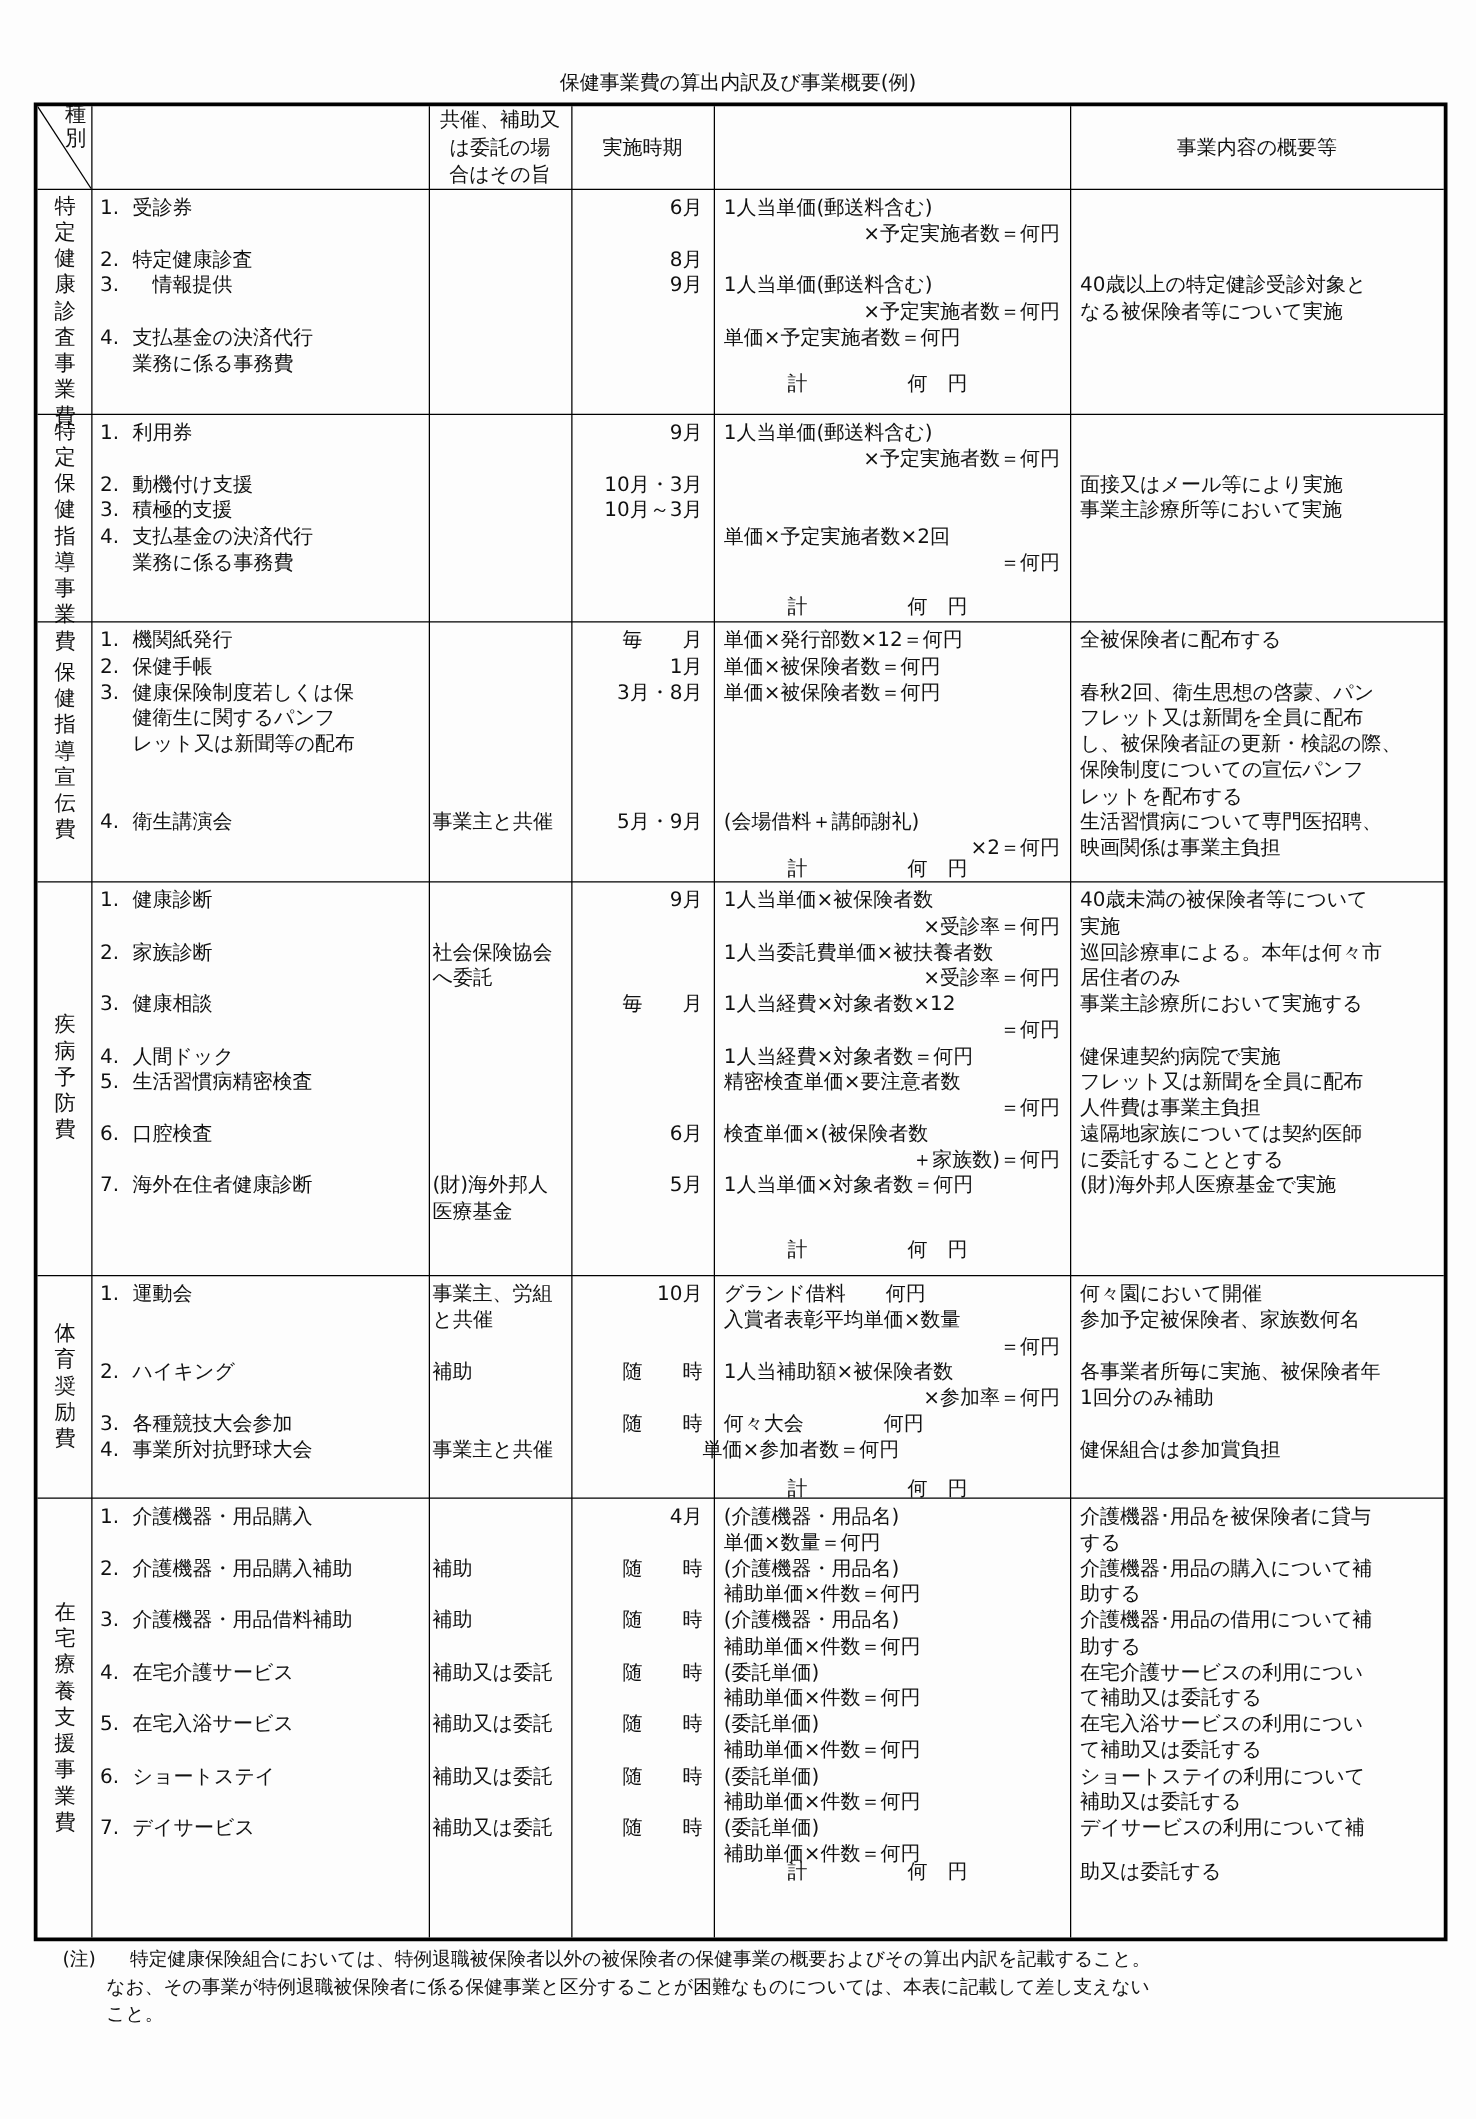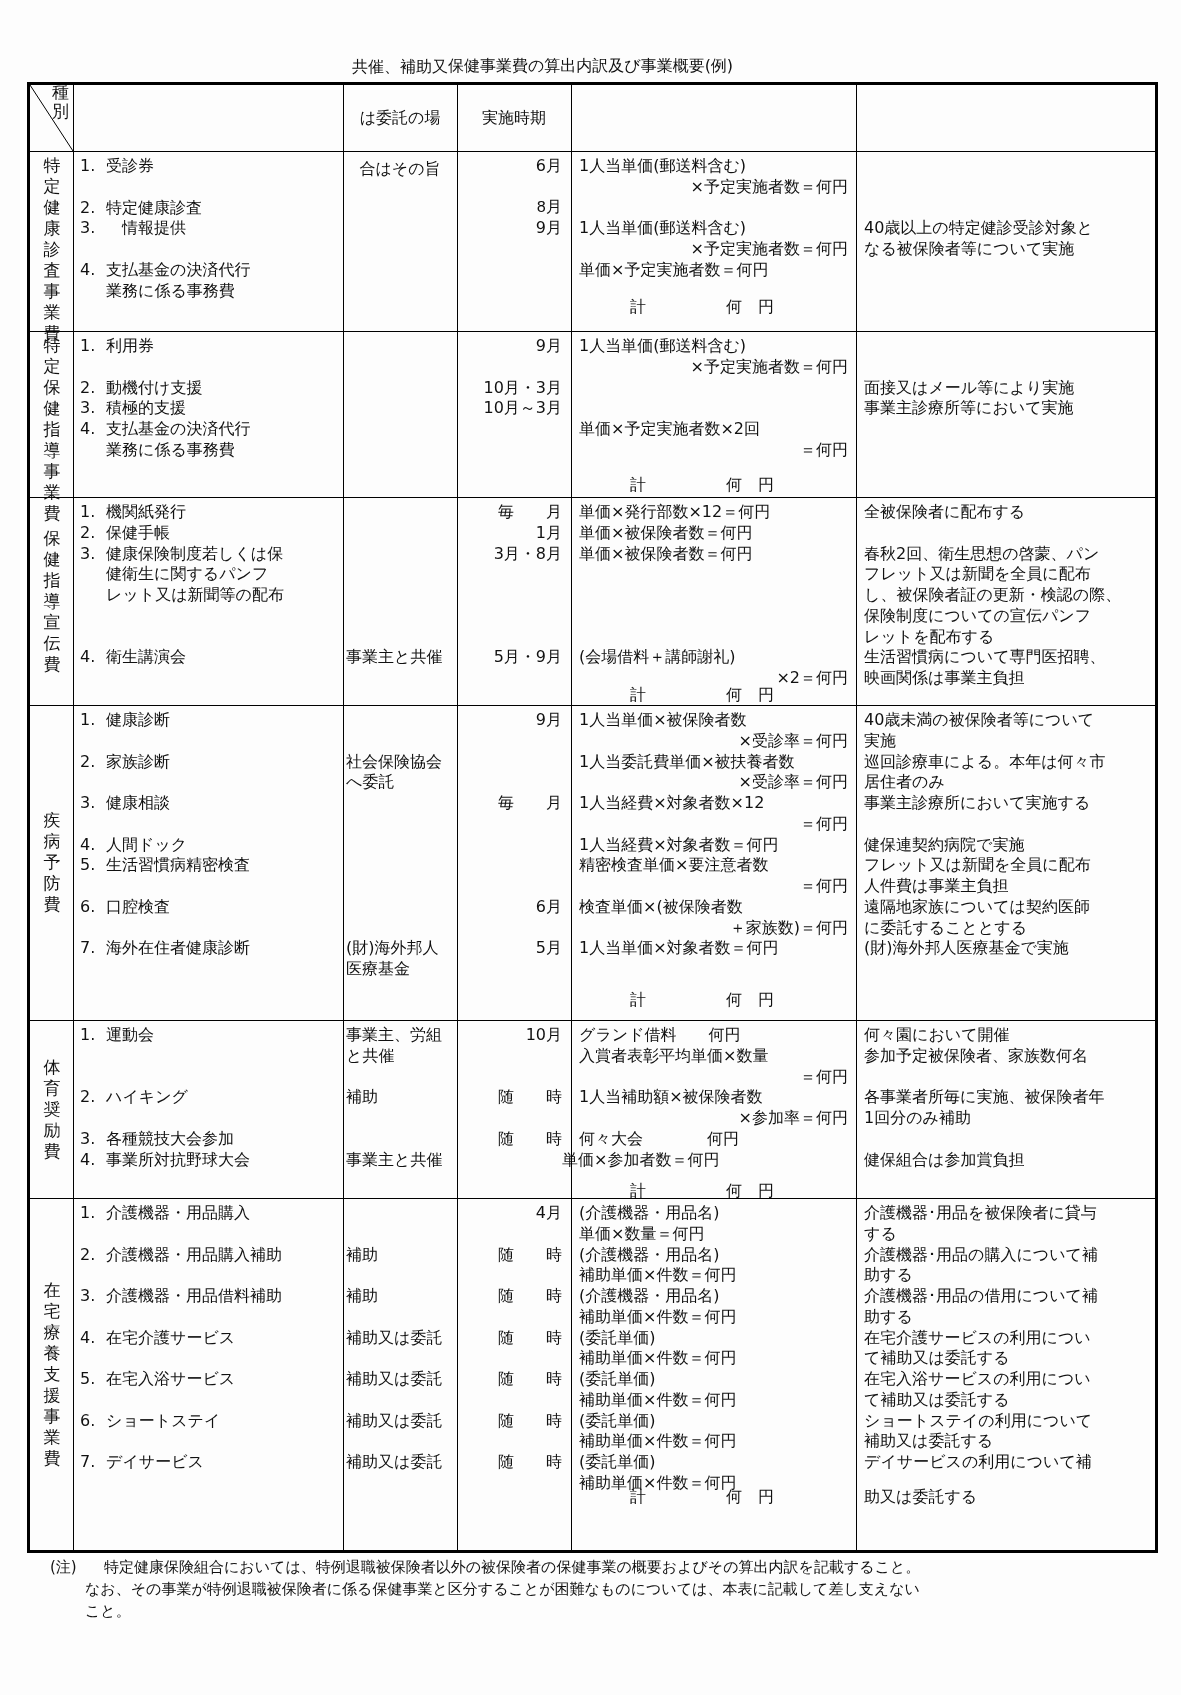--- a/index.html
+++ b/index.html
@@ -2,21 +2,21 @@
 <html><head>
 <meta charset="utf-8">
 <style>
   html, body { margin:0; padding:0; background:#fdfdfd; }
   body { width:1181px; height:1695px; position:relative; font-family:"DejaVu Sans", sans-serif; color:#111; }
   .title { position:absolute; left:0; width:1181px; top:56px; text-align:center; font-size:16px; letter-spacing:0px; }
   .tbl { position:absolute; left:27px; top:82px; width:1131px; height:1471px; border:3px solid #000; box-sizing:border-box; }
   .vline { position:absolute; top:0; bottom:0; width:0; border-left:1px solid #000; }
   .hline { position:absolute; left:0; right:0; height:0; border-top:1px solid #000; }
   .cell { position:absolute; font-size:16px; line-height:22px; white-space:pre; }
-  .hdr { position:absolute; font-size:16px; line-height:22px; text-align:center; display:flex; align-items:center; justify-content:center;gap:29px; }
+  .hdr { position:absolute; font-size:16px; line-height:22px; text-align:center; display:flex; align-items:center; justify-content:center; }
   .vert { position:absolute; font-size:17px; line-height:21px; width:22px; text-align:center; white-space:normal; word-break:break-all; }
   .note { position:absolute; font-size:15px; line-height:22px; white-space:pre; }
   .diag { position:absolute; left:0; top:0; width:43px; height:66px; }
 </style>
 </head>
 <body>
 
 <div class="title">保健事業費の算出内訳及び事業概要(例)</div>
 
 <div class="tbl" id="tbl">
@@ -25,30 +25,31 @@
     <line x1="0" y1="0" x2="43" y2="66" stroke="#000" stroke-width="1"></line>
   </svg>
   <div class="cell" style="left:22px;top:-4px;font-size:17px;">種</div>
   <div class="cell" style="left:22px;top:15px;font-size:17px;">別</div>
   <div class="hdr" style="left:313px;top:0;width:114px;height:66px;flex-direction:column;">
     <span>共催、補助又</span>
     <span>は委託の場</span>
     <span>合はその旨</span>
   </div>
   <div class="hdr" style="left:427px;top:0;width:114px;height:66px;">実施時期</div>
+  <div class="hdr" style="left:826px;top:0;width:299px;height:66px;">事業内容の概要等</div>
   <div id="body-layer">
       <div class="vert" style="left: 11px; top: 70px;">特定健康診査事業費</div>
       <div class="cell" style="left: 50px; top: 70px;">1.</div>
       <div class="cell" style="left: 76px; top: 70px;">受診券</div>
       <div class="cell" style="left: 427px; top: 70px; width: 105px; text-align: right;">6月</div>
       <div class="cell" style="left: 549px; top: 70px;">1人当単価(郵送料含む)</div>
       <div class="cell" style="left: 541px; top: 90.75px; width: 277px; text-align: right;">×予定実施者数＝何円</div>
       <div class="cell" style="left: 50px; top: 111.5px;">2.</div>
       <div class="cell" style="left: 76px; top: 111.5px;">特定健康診査</div>
-      <div class="cell" style="left: 427px; top: 111.5px; width: 105px; text-align: right; font-family: Liberation Mono, monospace;">8月</div>
+      <div class="cell" style="left: 427px; top: 111.5px; width: 105px; text-align: right;">8月</div>
       <div class="cell" style="left: 50px; top: 132.25px;">3.</div>
       <div class="cell" style="left: 92px; top: 132.25px;">情報提供</div>
       <div class="cell" style="left: 427px; top: 132.25px; width: 105px; text-align: right;">9月</div>
       <div class="cell" style="left: 549px; top: 132.25px;">1人当単価(郵送料含む)</div>
       <div class="cell" style="left: 541px; top: 153px; width: 277px; text-align: right;">×予定実施者数＝何円</div>
       <div class="cell" style="left: 834px; top: 132.25px;">40歳以上の特定健診受診対象と</div>
       <div class="cell" style="left: 834px; top: 153px;">なる被保険者等について実施</div>
       <div class="cell" style="left: 50px; top: 173.75px;">4.</div>
       <div class="cell" style="left: 76px; top: 173.75px;">支払基金の決済代行</div>
       <div class="cell" style="left: 76px; top: 194.5px;">業務に係る事務費</div>

